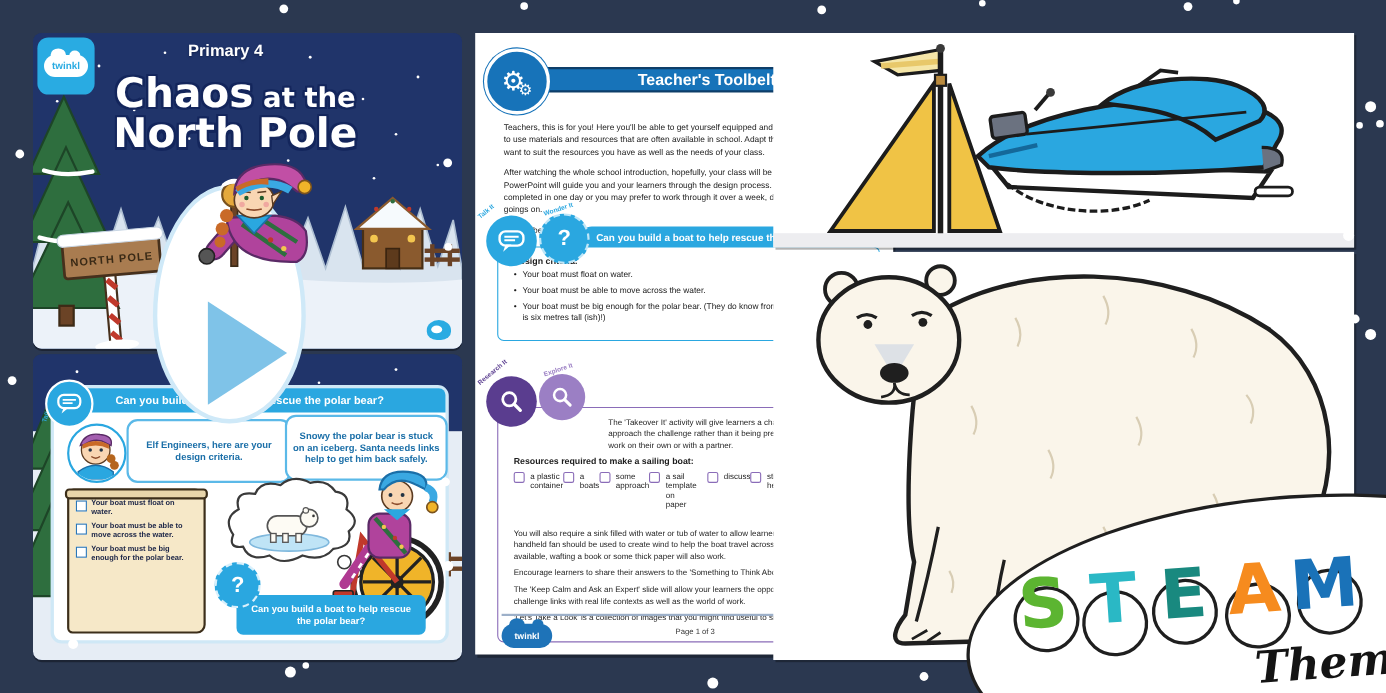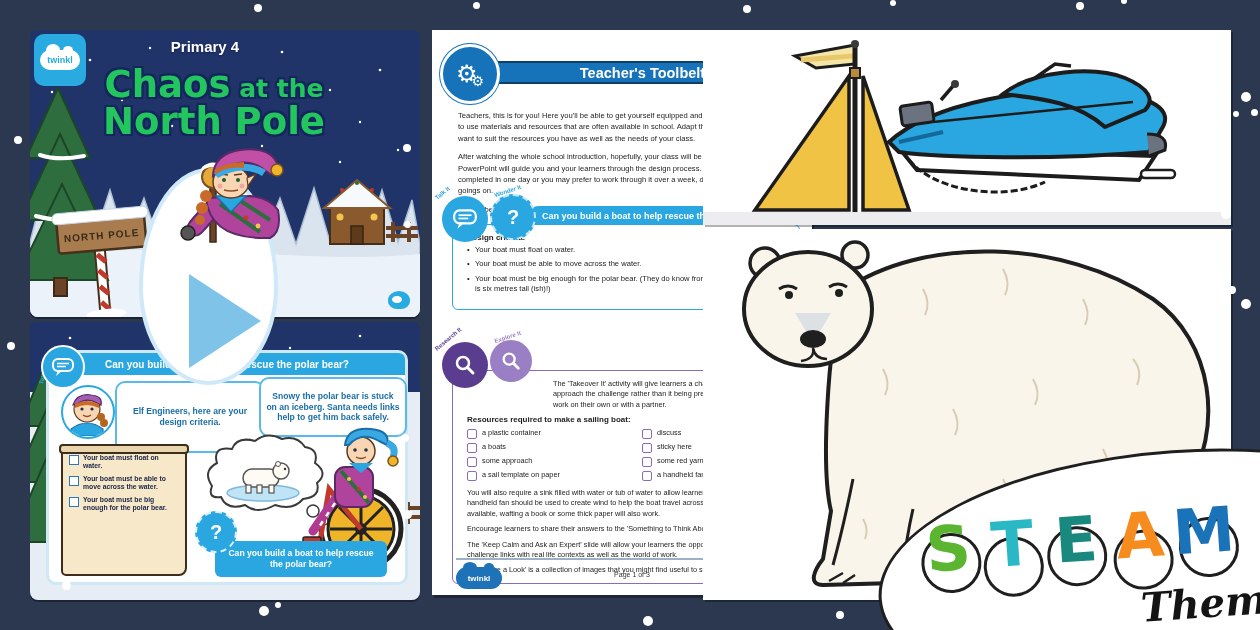--- a/index.html
+++ b/index.html
@@ -18,21 +18,21 @@
   .twinkl-box{position:absolute;left:4px;top:4px;width:52px;height:52px;background:#29abe2;
               border-radius:10px;display:flex;align-items:center;justify-content:center;}
   .cloud{background:#fff;border-radius:12px;width:40px;height:20px;display:flex;align-items:center;
          justify-content:center;font-size:9px;font-weight:bold;color:#29abe2;position:relative;}
   .cloud:before{content:"";position:absolute;left:6px;top:-6px;width:14px;height:12px;background:#fff;border-radius:50%;}
   .cloud:after{content:"";position:absolute;right:7px;top:-4px;width:10px;height:9px;background:#fff;border-radius:50%;}
   .cloud span{position:relative;z-index:2;}
 
   .level{position:absolute;left:110px;top:8px;width:130px;text-align:center;color:#fff;
          font-weight:bold;font-size:15px;text-shadow:0 1px 2px #12204a;}
-  .title{position:absolute;left:0;top:36px;width:368px;text-align:center;color:#22c55e;
+  .title{position:absolute;left:0;top:36px;width:368px;text-align:center;color:#ffffff;
          font-family:"DejaVu Sans",sans-serif;font-weight:bold;line-height:1.0;
          text-shadow:-2px 0 #14265c,2px 0 #14265c,0 -2px #14265c,0 2px #14265c,2px 2px #14265c,-2px 2px #14265c,2px -2px #14265c,-2px -2px #14265c;}
   .title .big{font-size:37px;}
   .title .small{font-size:25px;}
 
   .steam-pill{position:absolute;left:276px;top:3px;width:96px;height:38px;background:#fff;
               border-radius:20px;text-align:center;z-index:3;box-shadow:0 1px 2px rgba(0,0,0,.3);}
   .steam-pill .ltrs{font-weight:bold;font-size:17px;letter-spacing:0;line-height:1.1;margin-top:3px;}
   .steam-pill .sub{font-size:9px;font-weight:bold;color:#1b2a52;text-align:right;padding-right:14px;margin-top:-3px;}
 
@@ -84,21 +84,21 @@
   .sec-band{position:absolute;height:20px;background:#2aa7e0;border-radius:10px;color:#fff;
             font-weight:bold;font-size:9px;display:flex;align-items:center;padding-left:14px;box-sizing:border-box;}
   .sec-box{position:absolute;border-radius:6px;box-sizing:border-box;background:#fff;}
   .blue-box{left:20px;top:194px;width:348px;height:86px;border:1.5px solid #2aa7e0;padding:8px 8px 4px 14px;}
   .purple-box{left:20px;top:340px;width:348px;height:214px;border:1.5px solid #8a6cb8;padding:8px 8px 4px 14px;}
   .hlabel{font-size:8px;font-weight:bold;color:#1c1c1c;margin:0 0 3px 0;}
   .blt{font-size:7.6px;line-height:1.35;color:#1c1c1c;margin:0 0 4px 0;padding-left:8px;position:relative;}
   .blt:before{content:"•";position:absolute;left:0;top:0;}
   .ps{font-size:7.3px;line-height:1.42;color:#1c1c1c;margin:0 0 5px 0;}
   .chk-grid{display:flex;gap:26px;margin:2px 0 5px 0;}
-  .chk-col{display:flex;flex-direction:column;}
+  .chk-col{display:flex;flex-direction:row;}
   .chk{display:flex;gap:5px;align-items:flex-start;margin:2px 0;}
   .cbox{width:8px;height:8px;border:1.6px solid #8a6cb8;border-radius:2px;background:#fff;flex:none;}
   .chk span.lab{font-size:7.3px;color:#1c1c1c;line-height:1.2;}
   .doc-footer-line{position:absolute;left:24px;top:528px;width:332px;height:2px;background:#9db0c9;}
   .doc-cloud{position:absolute;left:24px;top:537px;width:46px;height:22px;background:#1e73b8;border-radius:12px;
              color:#fff;font-size:8px;font-weight:bold;display:flex;align-items:center;justify-content:center;}
   .doc-cloud:before{content:"";position:absolute;left:7px;top:-5px;width:14px;height:11px;background:#1e73b8;border-radius:50%;}
   .doc-cloud:after{content:"";position:absolute;right:8px;top:-4px;width:10px;height:8px;background:#1e73b8;border-radius:50%;}
   .doc-cloud b{position:relative;z-index:2;font-weight:bold;}
   .page-num{position:absolute;left:150px;top:541px;width:100px;text-align:center;font-size:7px;color:#333;}
@@ -266,21 +266,21 @@
         <path d="M12,17 Q24,11 36,17 L36,21 Q24,15 12,21 Z" fill="#c96a28"></path>
         <circle cx="19" cy="22" r="1.6" fill="#234"></circle>
           <circle cx="29" cy="22" r="1.6" fill="#234"></circle>
         <path d="M20,28 Q24,31 28,28" stroke="#8a4a2a" stroke-width="1.3" fill="none"></path>
         <path d="M8,42 Q24,30 40,42 L40,49 L8,49 Z" fill="#2aa7e0" stroke="#1b6fa8" stroke-width="1.2"></path>
         <circle cx="38" cy="30" r="4" fill="#b5651d"></circle>
           <circle cx="41" cy="36" r="4" fill="#b5651d"></circle>
       </svg>
     </div>
 
-    <div class="speech" style="left:66px;top:28px;width:150px;height:72px;">Elf Engineers, here are your design criteria.</div>
+    <div class="speech" style="left:66px;top:28px;width:150px;height:58px;">Elf Engineers, here are your design criteria.</div>
     <div class="speech" style="left:210px;top:24px;width:148px;height:60px;">Snowy the polar bear is stuck on an iceberg. Santa needs links help to get him back safely.</div>
 
     <div class="parchment">
       <div class="crit-row">
         <div class="crit-box"></div>
         <div class="crit-txt">Your boat must float on water.</div>
       </div>
       <div class="crit-row">
         <div class="crit-box"></div>
         <div class="crit-txt">Your boat must be able to move across the water.</div>

